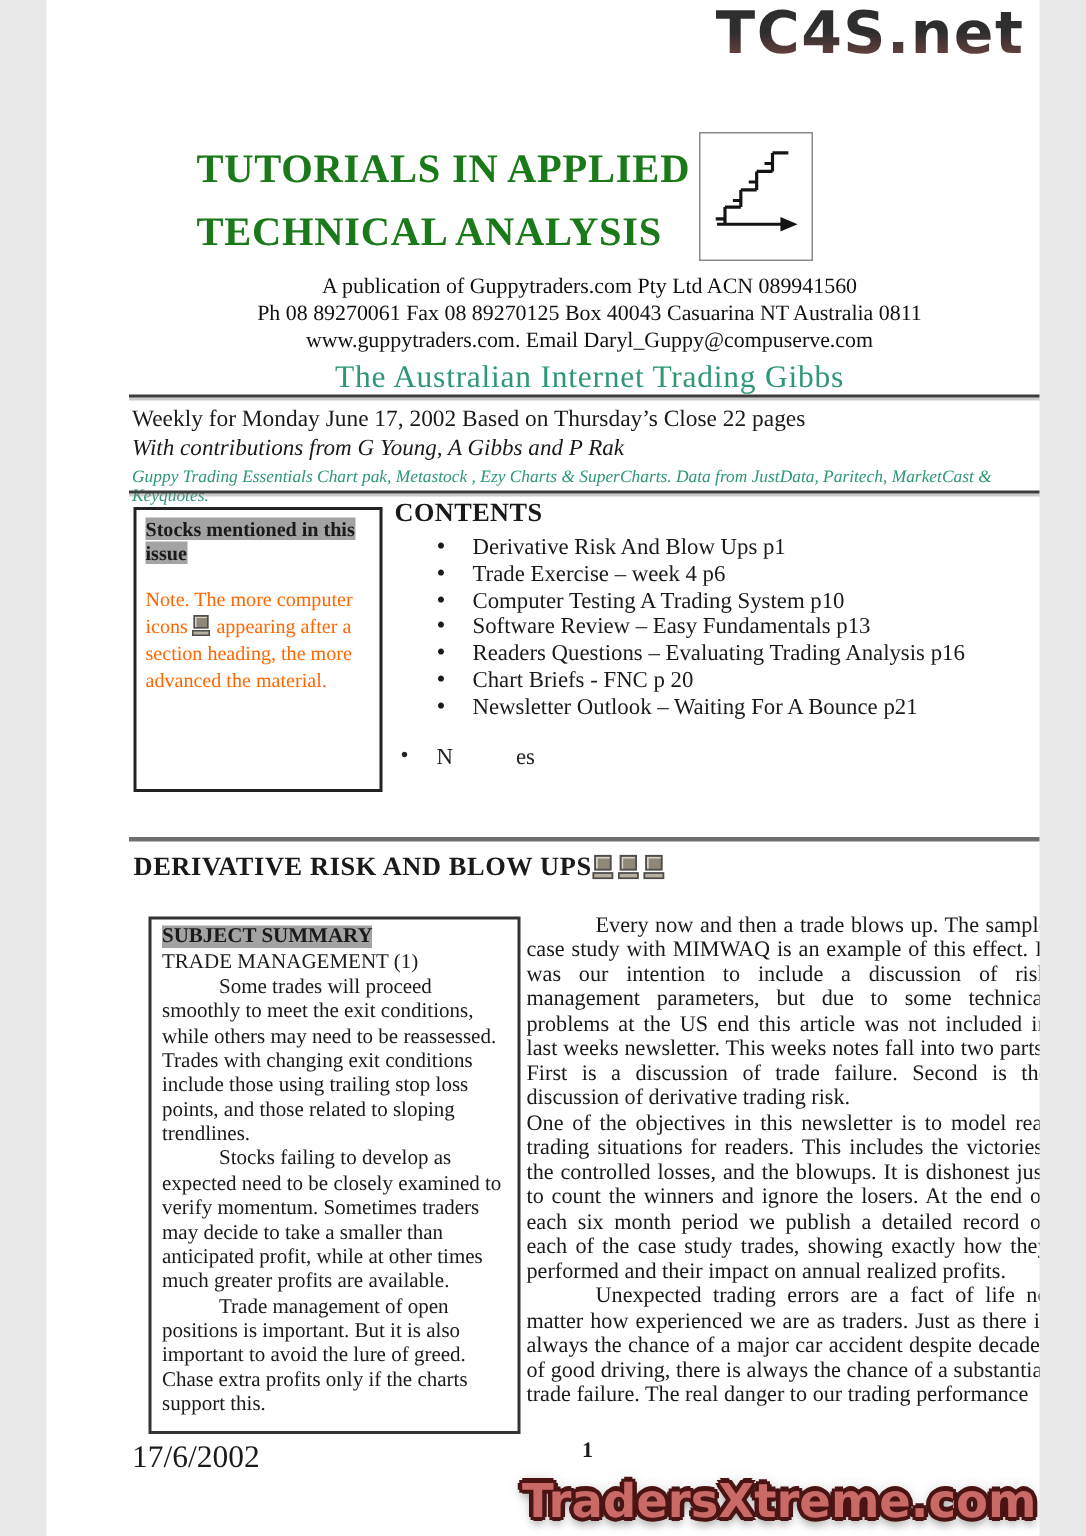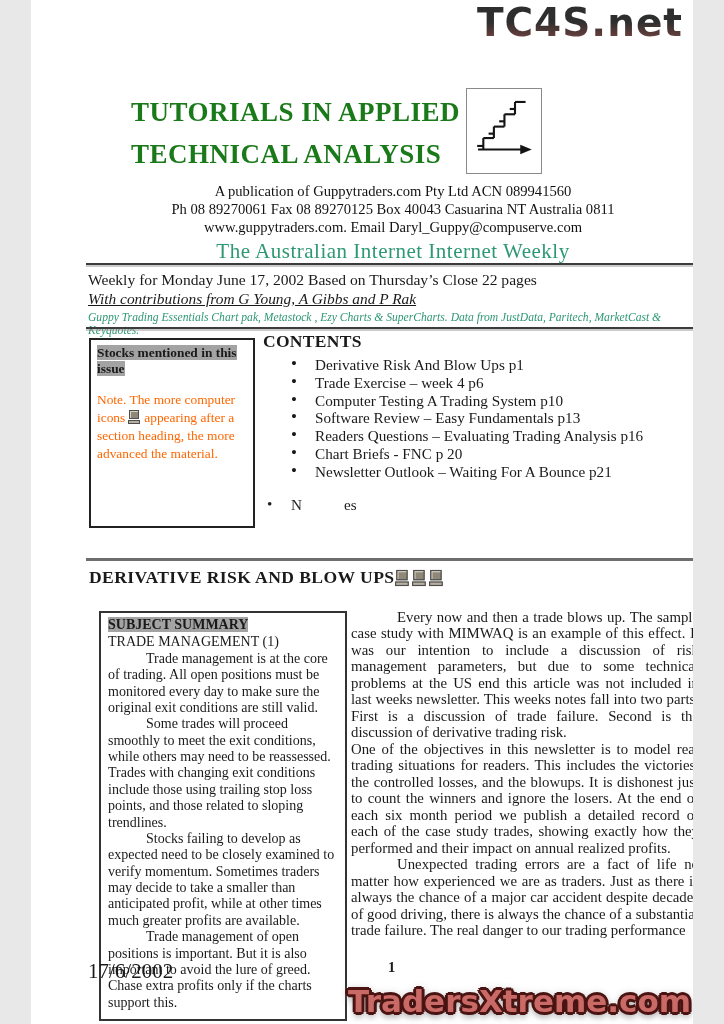--- a/index.html
+++ b/index.html
@@ -38,21 +38,21 @@
     font-size:21px; color:#2e9873; margin-top:3px; letter-spacing:.5px;
   }
   
   .rule{position:absolute; left:55px; width:613px; height:2px; background:#3c3c3c; box-shadow:0 2px 0 rgba(140,140,140,.45);}
   .rule-1{top:263px;}
   .rule-2{top:327px;}
   .rule-3{top:558px; background:#6e6e6e; box-shadow:none; height:3px;}
   
   .issue-block{position:absolute; left:57px; top:271px; width:610px; text-align:left;}
   .weekly-line{font-size:15.6px;}
-  .contributors{font-size:15.4px; font-style:italic; margin-top:1px;text-decoration:underline;}
+  .contributors{font-size:15.4px; font-style:italic; margin-top:1px;}
   .tools-line{font-size:11.6px; font-style:italic; color:#2e9873; margin-top:3px;}
   
   .stocks-box{
     position:absolute; left:58px; top:338px; width:150px; height:176px;
     border:2px solid #222; padding:5px 6px; font-size:13.4px; line-height:1.2;
   }
   .hl{background:#a3a3a3; font-weight:bold;}
   .stocks-list{margin-top:12px;}
   .stocks-note{margin-top:14px; color:#ff6600; line-height:1.35;}
   
@@ -152,21 +152,21 @@
         </g>
         <polygon points="56,57.5 69,63 56,68.5" fill="#141414"></polygon>
       </svg>
     </div>
   </div>
 
   <div class="pub-block">
     <div>A publication of Guppytraders.com Pty Ltd ACN 089941560</div>
     <div>Ph 08 89270061  Fax 08 89270125  Box 40043 Casuarina NT Australia  0811</div>
     <div>www.guppytraders.com.   Email  Daryl_Guppy@compuserve.com</div>
-    <div class="subtitle">The Australian Internet Internet Weekly</div>
+    <div class="subtitle">The Australian Internet Trading Gibbs</div>
   </div>
 
   <div class="rule rule-1"></div>
 
   <div class="issue-block">
     <div class="weekly-line">Weekly for Monday June 17, 2002 Based on Thursday’s Close 22 pages</div>
     <div class="contributors">With contributions from G Young, A Gibbs and P Rak</div>
     <div class="tools-line">Guppy Trading Essentials Chart pak, Metastock , Ezy Charts &amp; SuperCharts. Data from JustData, Paritech, MarketCast &amp; Keyquotes.</div>
   </div>
 
@@ -193,21 +193,20 @@
   <div class="obscured-line"><span class="dot">•</span><span>N</span><span class="gap"></span><span>es</span></div>
 
 
   <div class="rule rule-3"></div>
 
   <div class="article-heading"><span>DERIVATIVE RISK AND BLOW UPS</span><span class="pc-icon"></span><span class="pc-icon"></span><span class="pc-icon"></span></div>
 
   <div class="summary-box">
     <span class="hl">SUBJECT SUMMARY</span>
     <div class="subhead">TRADE MANAGEMENT (1)</div>
-    <p>Trade management is at the core of trading. All open positions must be monitored every day to make sure the original exit conditions are still valid.</p>
     <p>Some trades will proceed smoothly to meet the exit conditions, while others may need to be reassessed. Trades with changing exit conditions include those using trailing stop loss points, and those related to sloping trendlines.</p>
     <p>Stocks failing to develop as expected need to be closely examined to verify momentum. Sometimes traders may decide to take a smaller than anticipated profit, while at other times much greater profits are available.</p>
     <p>Trade management of open positions is important. But it is also important to avoid the lure of greed. Chase extra profits only if the charts support this.</p>
   </div>
 
   <div class="body-text">
     <p class="indent">Every now and then  a trade blows up. The sample case study with MIMWAQ is an example of this effect. It was our intention to include a discussion of risk management parameters, but due to some technical problems at the US end this article was not included in last weeks newsletter. This weeks notes fall into two parts. First is a discussion of trade failure. Second is the discussion of derivative trading risk.</p>
     <p>One of the objectives in this newsletter is to model real trading situations for readers. This includes the victories, the controlled losses, and the blowups. It is dishonest just to count the winners and ignore the losers. At the end of each six month period we publish a detailed record of each of the case study trades, showing exactly how they performed and their impact on annual realized profits.</p>
     <p class="indent">Unexpected trading errors are a fact of life no matter how experienced we are as traders. Just as there is always the chance of a major car accident despite decades of good driving, there is always the chance of a substantial trade failure. The real danger to our trading performance</p>
   </div>

